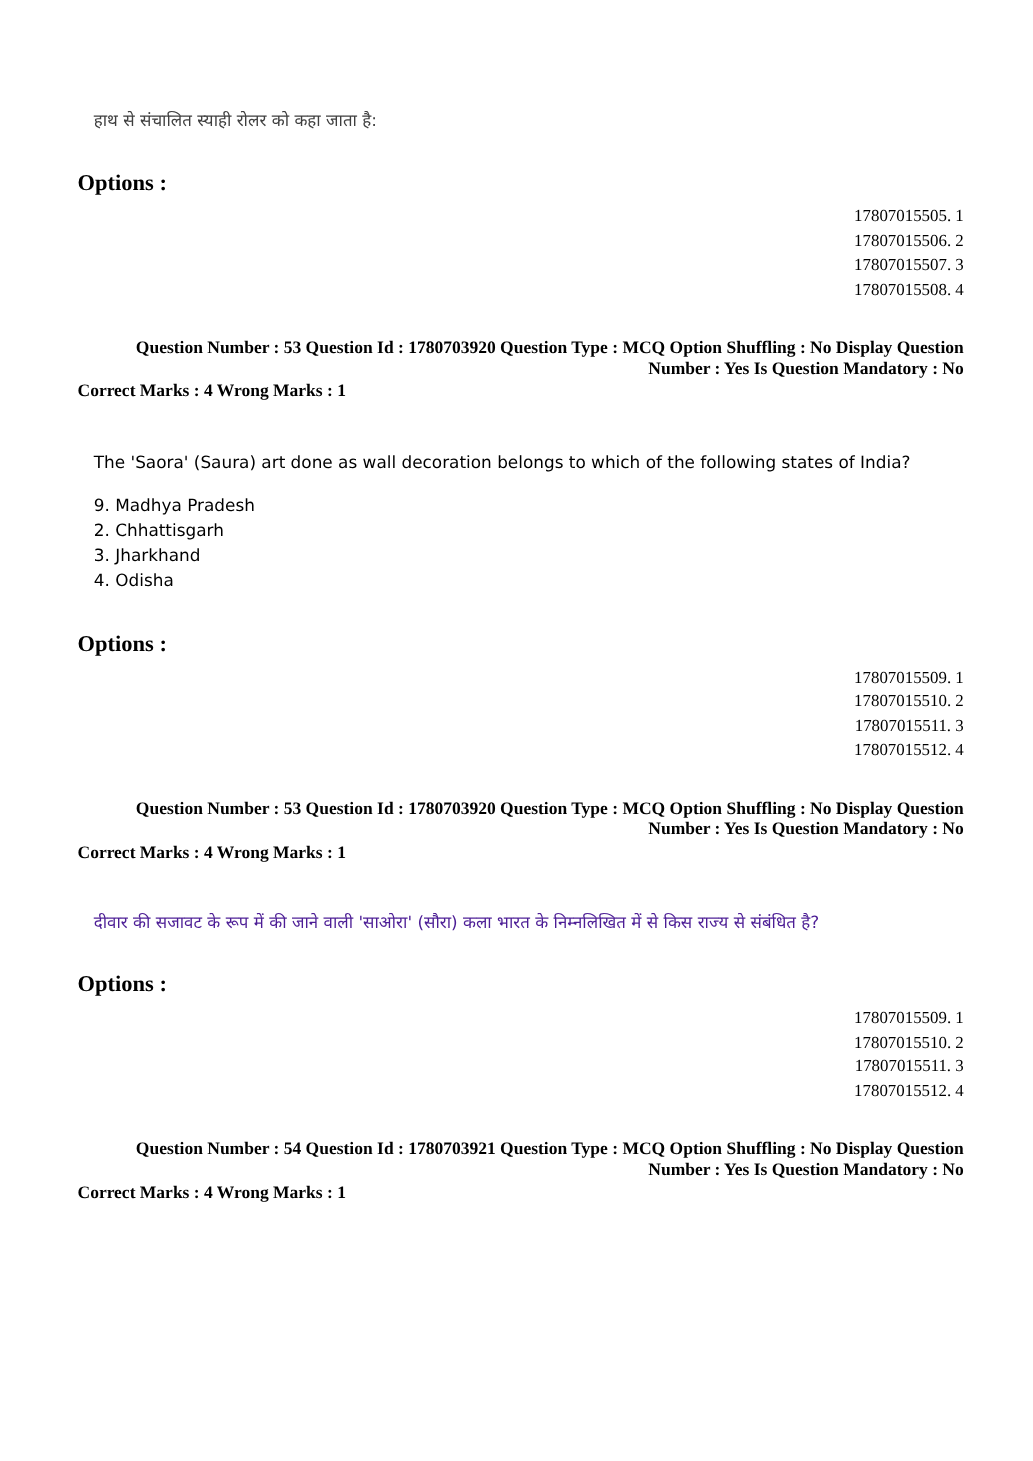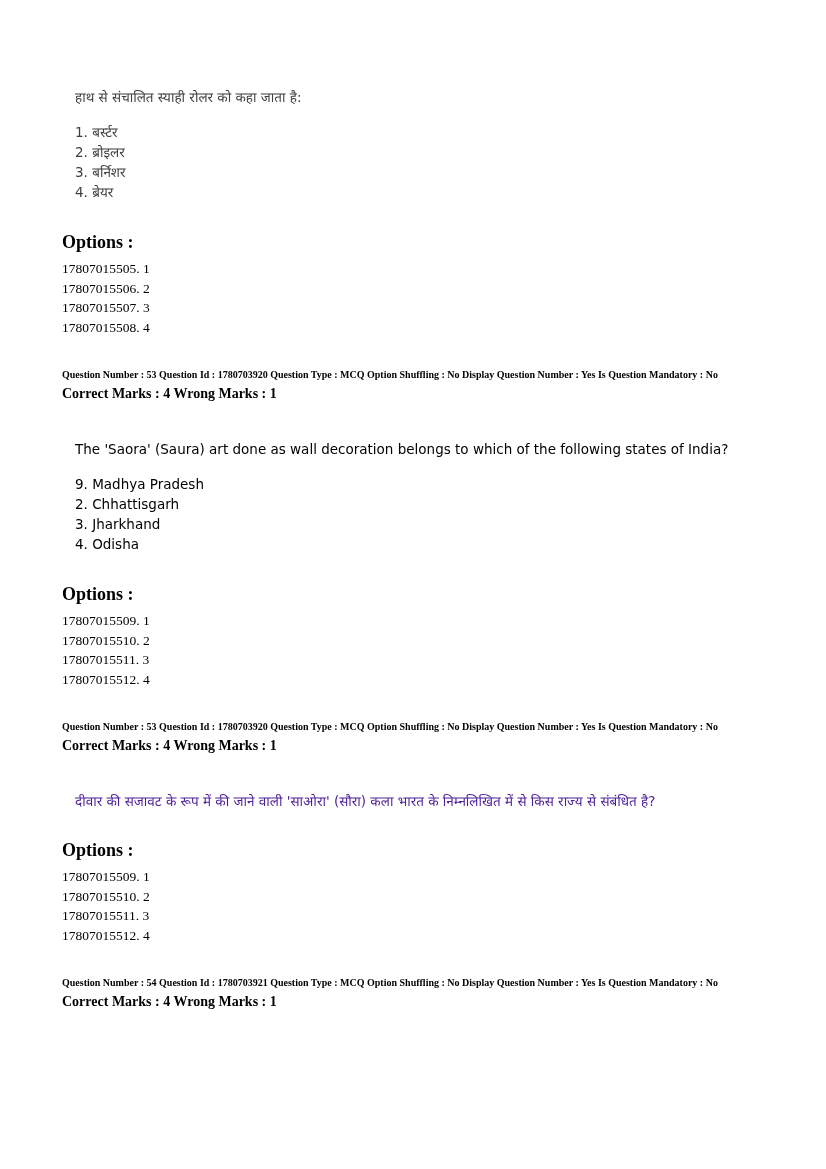--- a/index.html
+++ b/index.html
@@ -45,51 +45,47 @@
   .q-mid   { color: #4c1d95; }
 
   .options-label {
     margin: 30px 0 6px 0;
     font-weight: bold;
     font-size: 18px;
   }
   .option-ids div {
     font-size: 13.5px;
     line-height: 19.5px;
+    text-align: right;
   }
   .meta-line {
     margin: 30px 0 0 0;
     font-weight: bold;
-    font-size: 10px;
+    font-size: 14px;
     line-height: 16.5px;
+    text-align: right;
   }
   .marks-line {
     margin: 2px 0 0 0;
     font-weight: bold;
     font-size: 14px;
     line-height: 16.5px;
   }
   .question-block {
     margin-bottom: 38px;
   }
 </style>
 </head>
 <body>
 
 <div class="page">
 
   <section class="question-block">
     <div class="q-embed q-dark">
       <p class="q-text">हाथ से संचालित स्याही रोलर को कहा जाता है:</p>
-      <div class="q-choices">
-        <div>1. बर्स्टर</div>
-        <div>2. ब्रोइलर</div>
-        <div>3. बर्निशर</div>
-        <div>4. ब्रेयर</div>
-      </div>
     </div>
     <p class="options-label">Options :</p>
     <div class="option-ids">
       <div>17807015505. 1</div>
       <div>17807015506. 2</div>
       <div>17807015507. 3</div>
       <div>17807015508. 4</div>
     </div>
     <p class="meta-line">Question Number : 53 Question Id : 1780703920 Question Type : MCQ Option Shuffling : No Display Question Number : Yes Is Question Mandatory : No</p>
     <p class="marks-line">Correct Marks : 4 Wrong Marks : 1</p>

